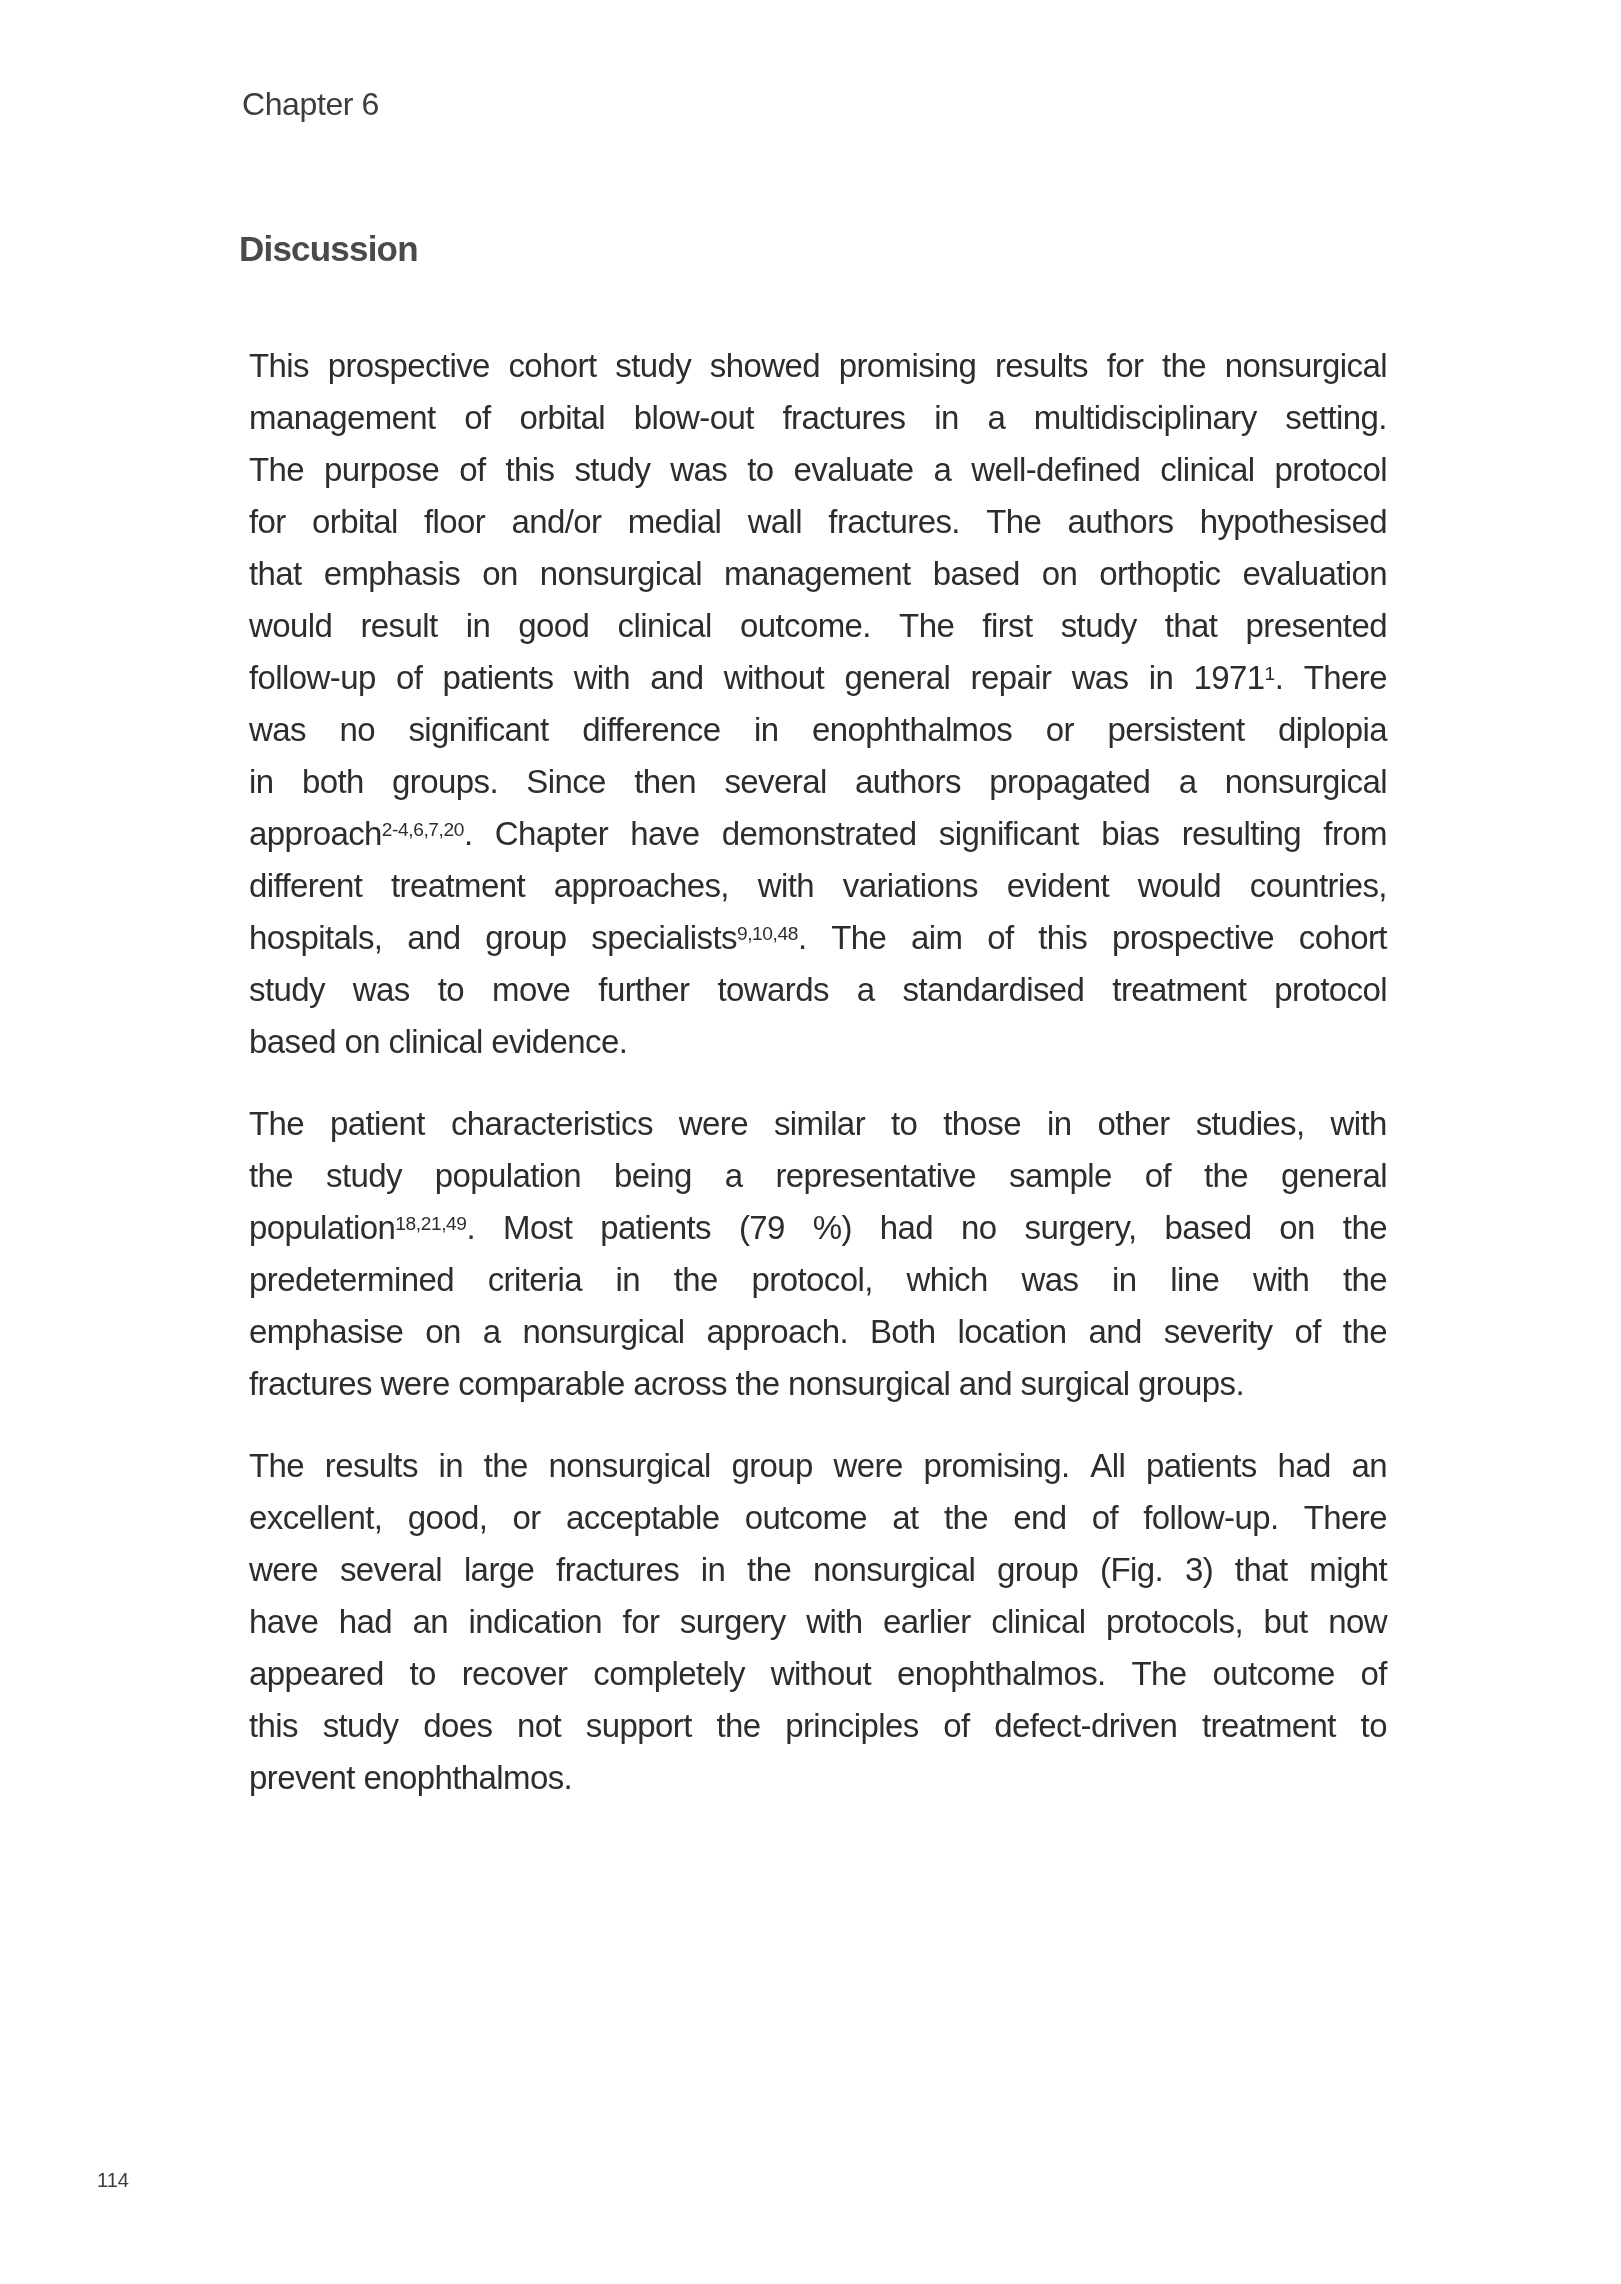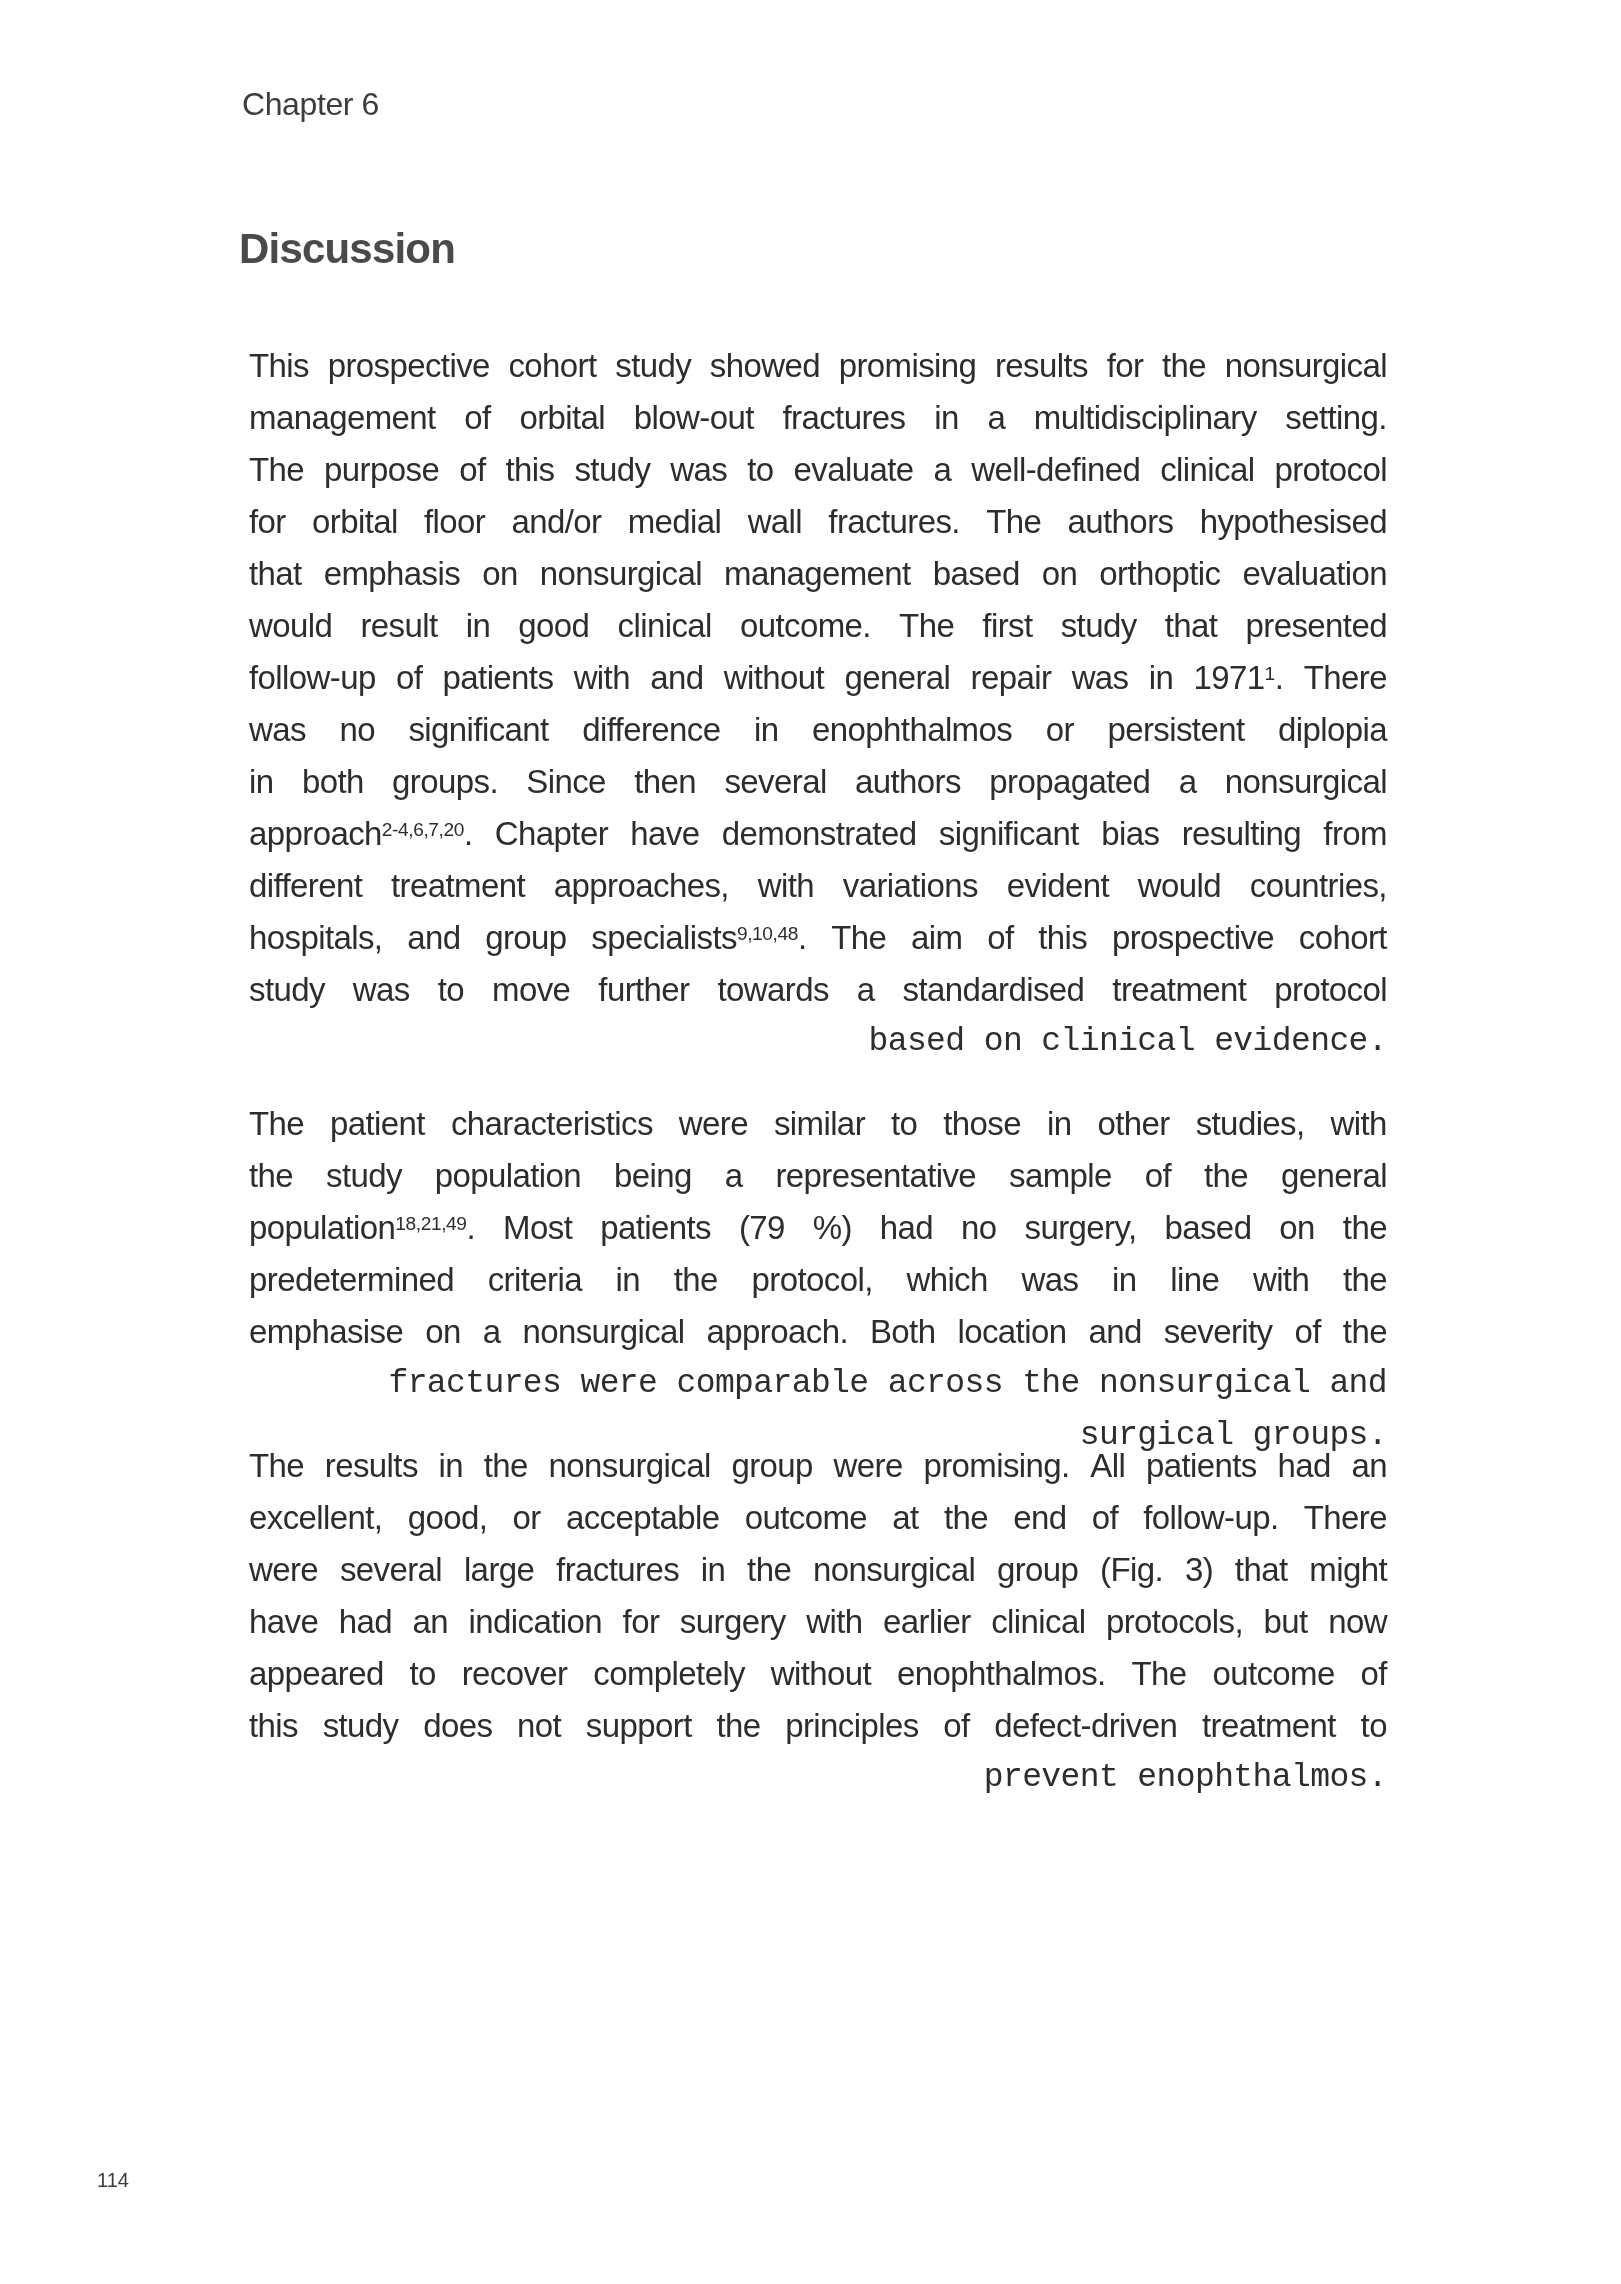--- a/index.html
+++ b/index.html
@@ -34,22 +34,21 @@
     height: 52px;
     display: flex;
     justify-content: space-between;
     align-items: center;
     overflow: visible;
     margin-left: 7px;
   }
   .line.last {
     display: block;
     line-height: 52px;
-    text-align: right;
-    font-family: Liberation Mono, monospace;
+    text-align: left;
   }
   .w { white-space: pre; flex: 0 0 auto; }
   sup {
     font-size: 58%;
     line-height: 0;
     vertical-align: baseline;
     position: relative;
     top: -0.45em;
     letter-spacing: -0.4px;
   }
@@ -58,21 +57,21 @@
     font-size: 20px; line-height: 38px;
     font-weight: 400; color: #3d3d3d;
   }
 </style>
 </head>
 <body>
 
 <div>
   <div class="running-header">Chapter 6</div>
 
-  <h1 class="section-title" style="margin:0; font-size:42px;">Discussion</h1>
+  <h1 class="section-title" style="margin:0; font-size:35px;">Discussion</h1>
 
   <div class="body-text">
       <div class="para">
         <div class="line">
           <span class="w">This</span>
           <span class="w">prospective</span>
           <span class="w">cohort</span>
           <span class="w">study</span>
           <span class="w">showed</span>
           <span class="w">promising</span>

